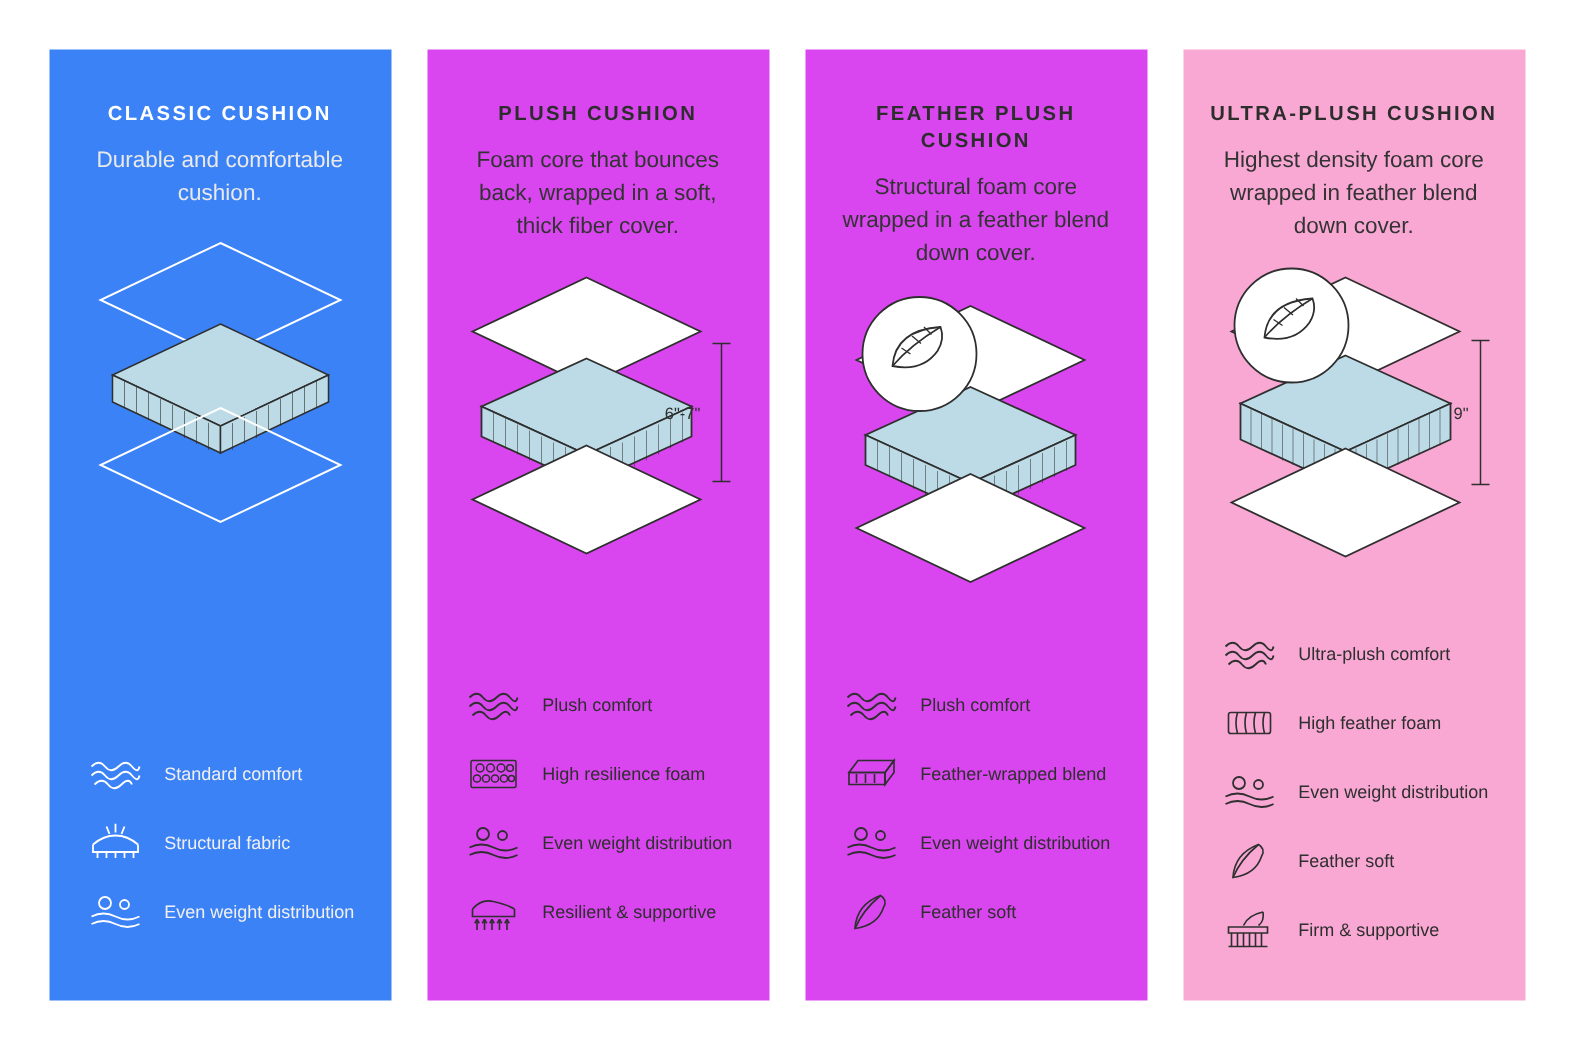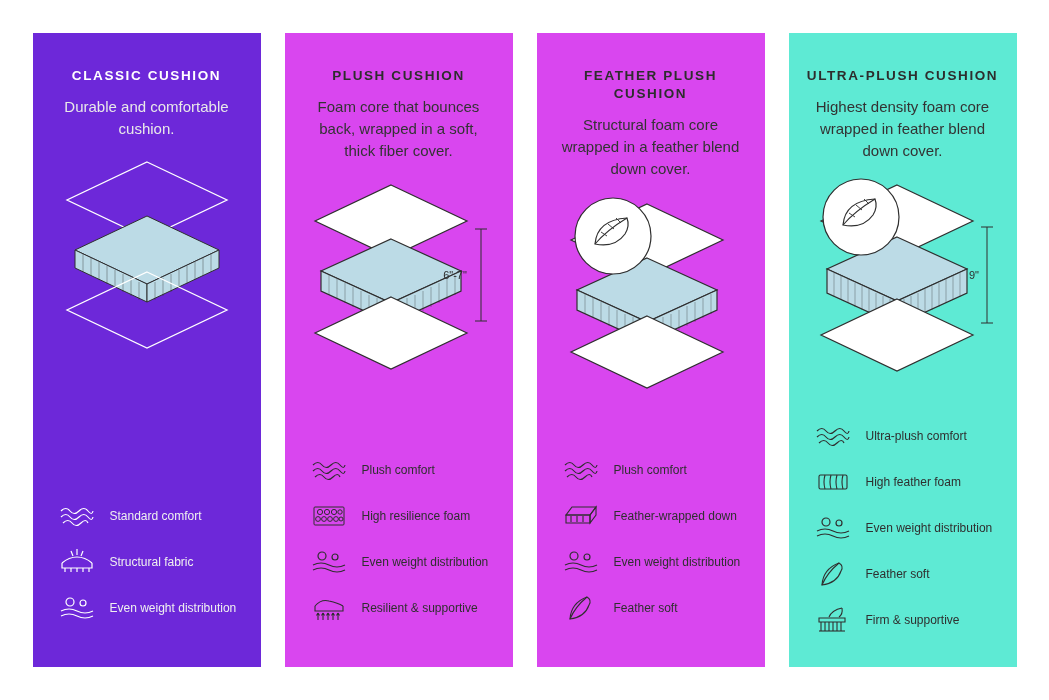--- a/index.html
+++ b/index.html
@@ -21,23 +21,23 @@
   }
   .panel {
     width: 228px;
     height: 634px;
     position: relative;
     overflow: hidden;
     padding: 28px 18px 18px 18px;
     display: flex;
     flex-direction: column;
   }
-  .panel.dark { background: #6d28d9; }
+  .panel.dark { background: #3b82f6; }
   .panel.light { background: #d946ef; }
-  .panel.light2 { background: #5eead4; }
+  .panel.light2 { background: #f9a8d4; }
 
   .p-title {
     text-align: center;
     font-size: 13.5px;
     font-weight: bold;
     letter-spacing: 1.6px;
     line-height: 1.35;
     margin: 6px 0 0 0;
   }
   .dark .p-title { color: #ffffff; }
@@ -321,21 +321,21 @@
       </div>
       <div class="feature">
         <span class="ficon">
           <svg width="38" height="26" viewBox="0 0 38 26" fill="none" stroke="#2f2f2f" stroke-width="1.1">
             <polygon points="10,4 34,4 28,12 4,12"></polygon>
             <polygon points="4,12 28,12 28,20 4,20"></polygon>
             <polygon points="28,12 34,4 34,12 28,20"></polygon>
             <path d="M9 13 l0 6 M15 13 l0 6 M21 13 l0 6"></path>
           </svg>
         </span>
-        <span class="flabel">Feather-wrapped down</span>
+        <span class="flabel">Feather-wrapped blend</span>
       </div>
       <div class="feature">
         <span class="ficon">
           <svg width="36" height="26" viewBox="0 0 36 26" fill="none" stroke="#2f2f2f" stroke-width="1.2">
             <circle cx="11" cy="7" r="4"></circle>
             <circle cx="24" cy="8" r="3"></circle>
             <path d="M2 16 q8 -4 16 0 t16 0"></path>
             <path d="M2 21 q8 -4 16 0 t16 0"></path>
           </svg>
         </span>

